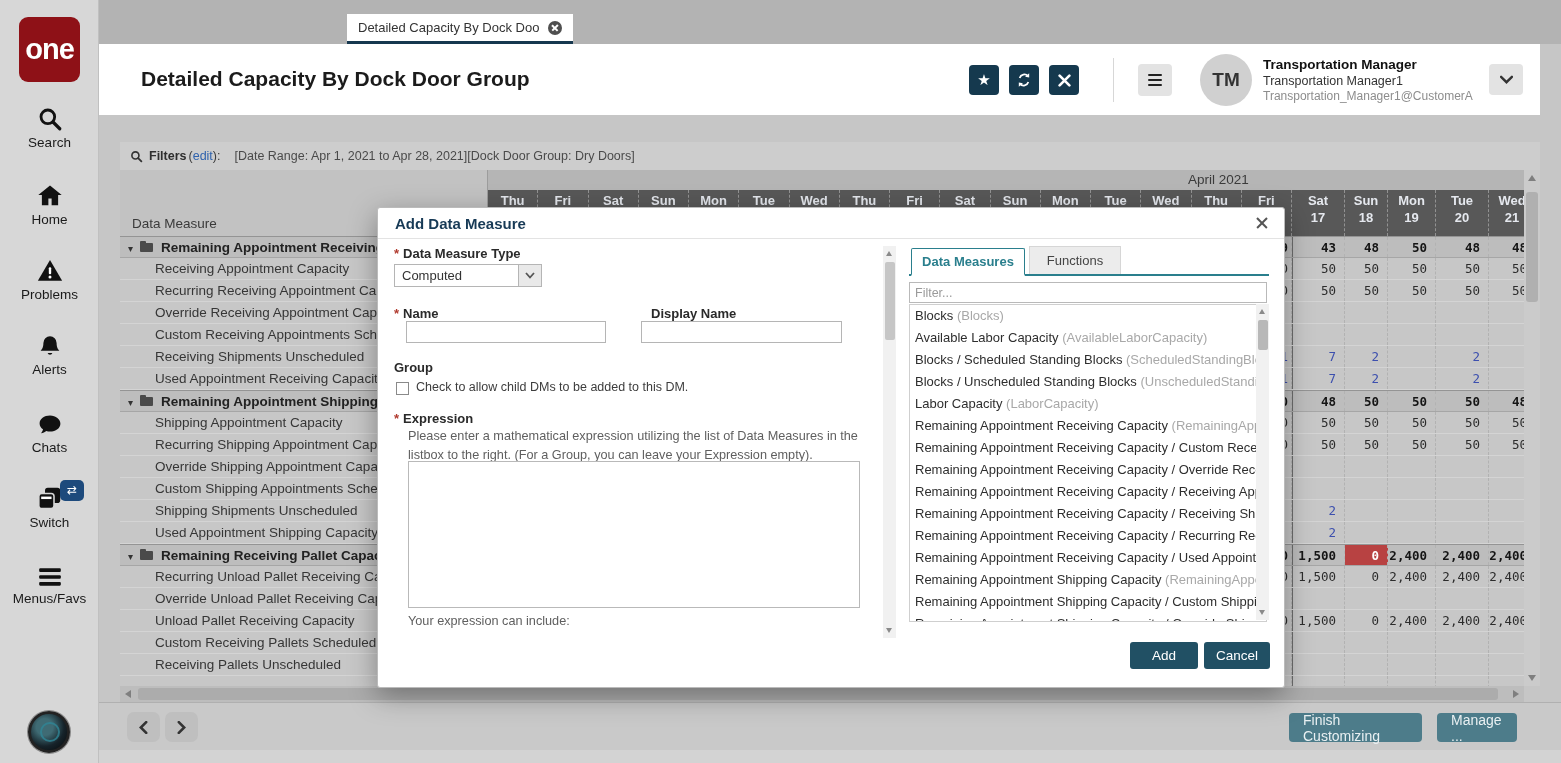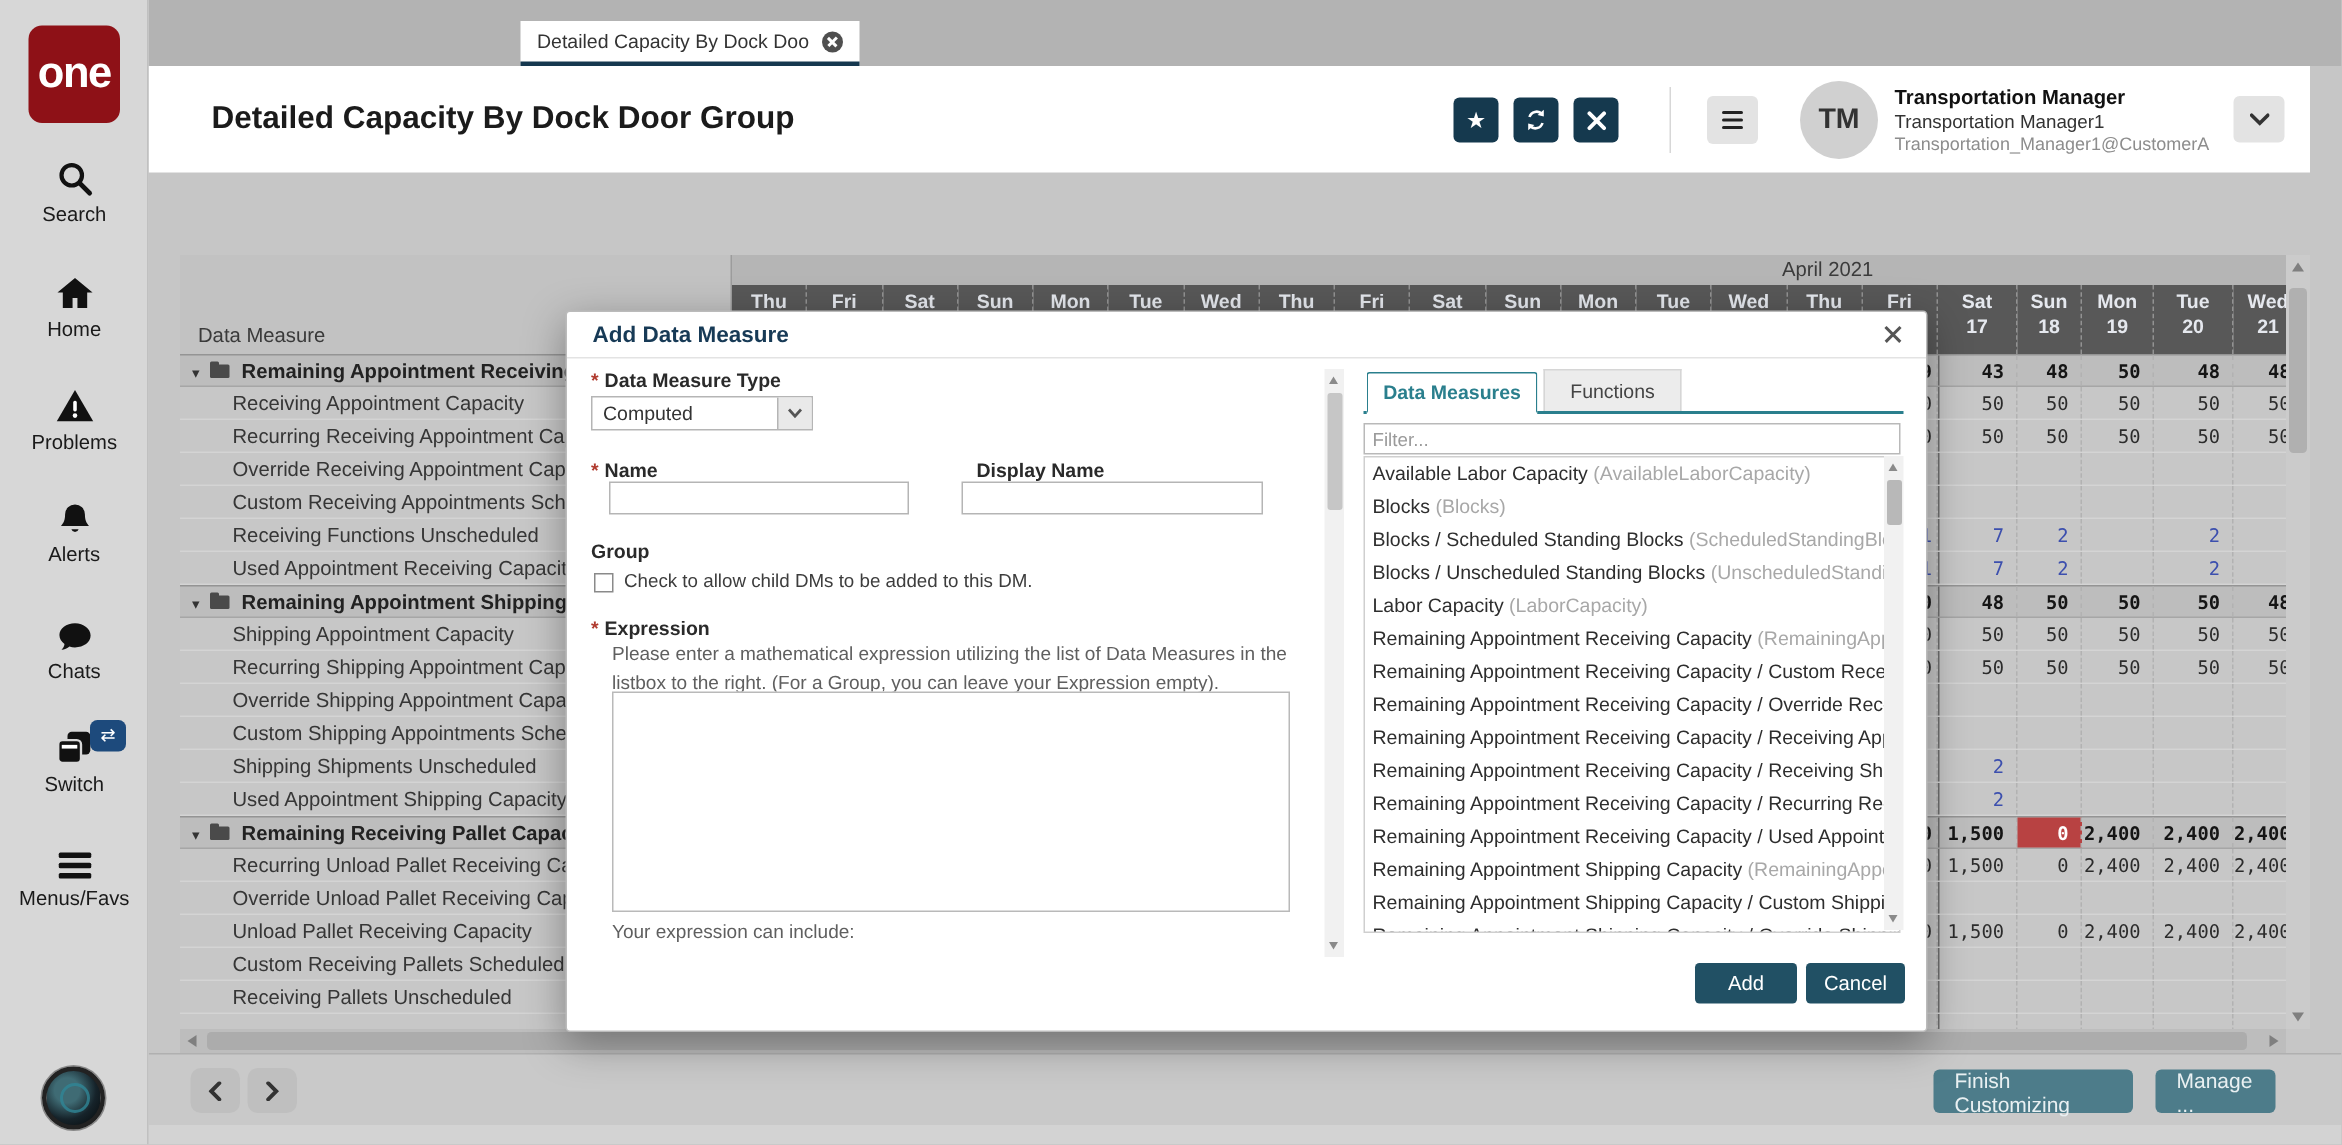--- a/index.html
+++ b/index.html
@@ -254,20 +254,31 @@
       <div class="r3">Transportation_Manager1@CustomerA</div>
     </div>
 
     <div class="graybtn" style="left:1390px; top:20px; width:34px; height:31px;">
       <svg width="13" height="9" viewBox="0 0 12 8">
           <polyline points="1,1.5 6,6.5 11,1.5" fill="none" stroke="#333" stroke-width="2.2" stroke-linecap="round"></polyline>
         </svg>
     </div>
   </header>
 
+  <div class="filtersbar">
+    <svg width="13" height="13" viewBox="0 0 24 24">
+        <circle cx="10" cy="10" r="6.5" fill="none" stroke="#333" stroke-width="3"></circle>
+        <line x1="15" y1="15" x2="21" y2="21" stroke="#333" stroke-width="3.4" stroke-linecap="round"></line>
+      </svg>
+    <b>Filters</b>
+    <span>(</span>
+      <span class="editlink">edit</span>
+      <span>):</span>
+    <span class="fval">[Date Range: Apr 1, 2021 to Apr 28, 2021][Dock Door Group: Dry Doors]</span>
+  </div>
 
   <div class="gridwrap">
     <div class="monthband">
       <span>April 2021</span>
     </div>
     <div class="dayheader">
         <div class="day-cell" style="width: 50.25px;">
           <div class="day-name">Thu</div>
         </div>
         <div class="day-cell" style="width: 50.25px;">
@@ -454,21 +465,21 @@
           <div class="vcell" style="width: 50.25px;"></div>
           <div class="vcell" style="width: 50.25px;"></div>
           <div class="vcell pre" style="width: 50.25px;"></div>
           <div class="vcell wk" style="width: 53px;"></div>
           <div class="vcell" style="width: 43px;"></div>
           <div class="vcell" style="width: 48px;"></div>
           <div class="vcell" style="width: 53px;"></div>
           <div class="vcell" style="width: 47px;"></div>
         </div>
         <div class="grow blue">
-          <div class="rlabel"><span class="ltext">Receiving Functions Unscheduled</span></div>
+          <div class="rlabel"><span class="ltext">Receiving Shipments Unscheduled</span></div>
           <div class="vcell" style="width: 50.25px;"></div>
           <div class="vcell" style="width: 50.25px;"></div>
           <div class="vcell" style="width: 50.25px;"></div>
           <div class="vcell" style="width: 50.25px;"></div>
           <div class="vcell" style="width: 50.25px;"></div>
           <div class="vcell" style="width: 50.25px;"></div>
           <div class="vcell" style="width: 50.25px;"></div>
           <div class="vcell" style="width: 50.25px;"></div>
           <div class="vcell" style="width: 50.25px;"></div>
           <div class="vcell" style="width: 50.25px;"></div>
@@ -917,22 +928,22 @@
       <span class="stri down"></span>
     </div>
 
     <div class="rpanel">
       <div class="mtabs">
         <div class="mtab on">Data Measures</div>
         <div class="mtab off">Functions</div>
       </div>
       <input class="mfilter" value="" placeholder="Filter..." style="">
       <div class="mlist">
+          <div class="mitem"><span class="mname">Blocks</span> <span class="mcode">(Blocks)</span></div>
           <div class="mitem"><span class="mname">Available Labor Capacity</span> <span class="mcode">(AvailableLaborCapacity)</span></div>
-          <div class="mitem"><span class="mname">Blocks</span> <span class="mcode">(Blocks)</span></div>
           <div class="mitem"><span class="mname">Blocks / Scheduled Standing Blocks</span> <span class="mcode">(ScheduledStandingBlocks)</span></div>
           <div class="mitem"><span class="mname">Blocks / Unscheduled Standing Blocks</span> <span class="mcode">(UnscheduledStandingBlocks)</span></div>
           <div class="mitem"><span class="mname">Labor Capacity</span> <span class="mcode">(LaborCapacity)</span></div>
           <div class="mitem"><span class="mname">Remaining Appointment Receiving Capacity</span> <span class="mcode">(RemainingAppointmentReceivingCapacity)</span></div>
           <div class="mitem"><span class="mname">Remaining Appointment Receiving Capacity / Custom Receiving Appointments Scheduled</span></div>
           <div class="mitem"><span class="mname">Remaining Appointment Receiving Capacity / Override Receiving Appointment Capacity</span></div>
           <div class="mitem"><span class="mname">Remaining Appointment Receiving Capacity / Receiving Appointment Capacity</span></div>
           <div class="mitem"><span class="mname">Remaining Appointment Receiving Capacity / Receiving Shipments Unscheduled</span></div>
           <div class="mitem"><span class="mname">Remaining Appointment Receiving Capacity / Recurring Receiving Appointment Capacity</span></div>
           <div class="mitem"><span class="mname">Remaining Appointment Receiving Capacity / Used Appointment Receiving Capacity</span></div>

